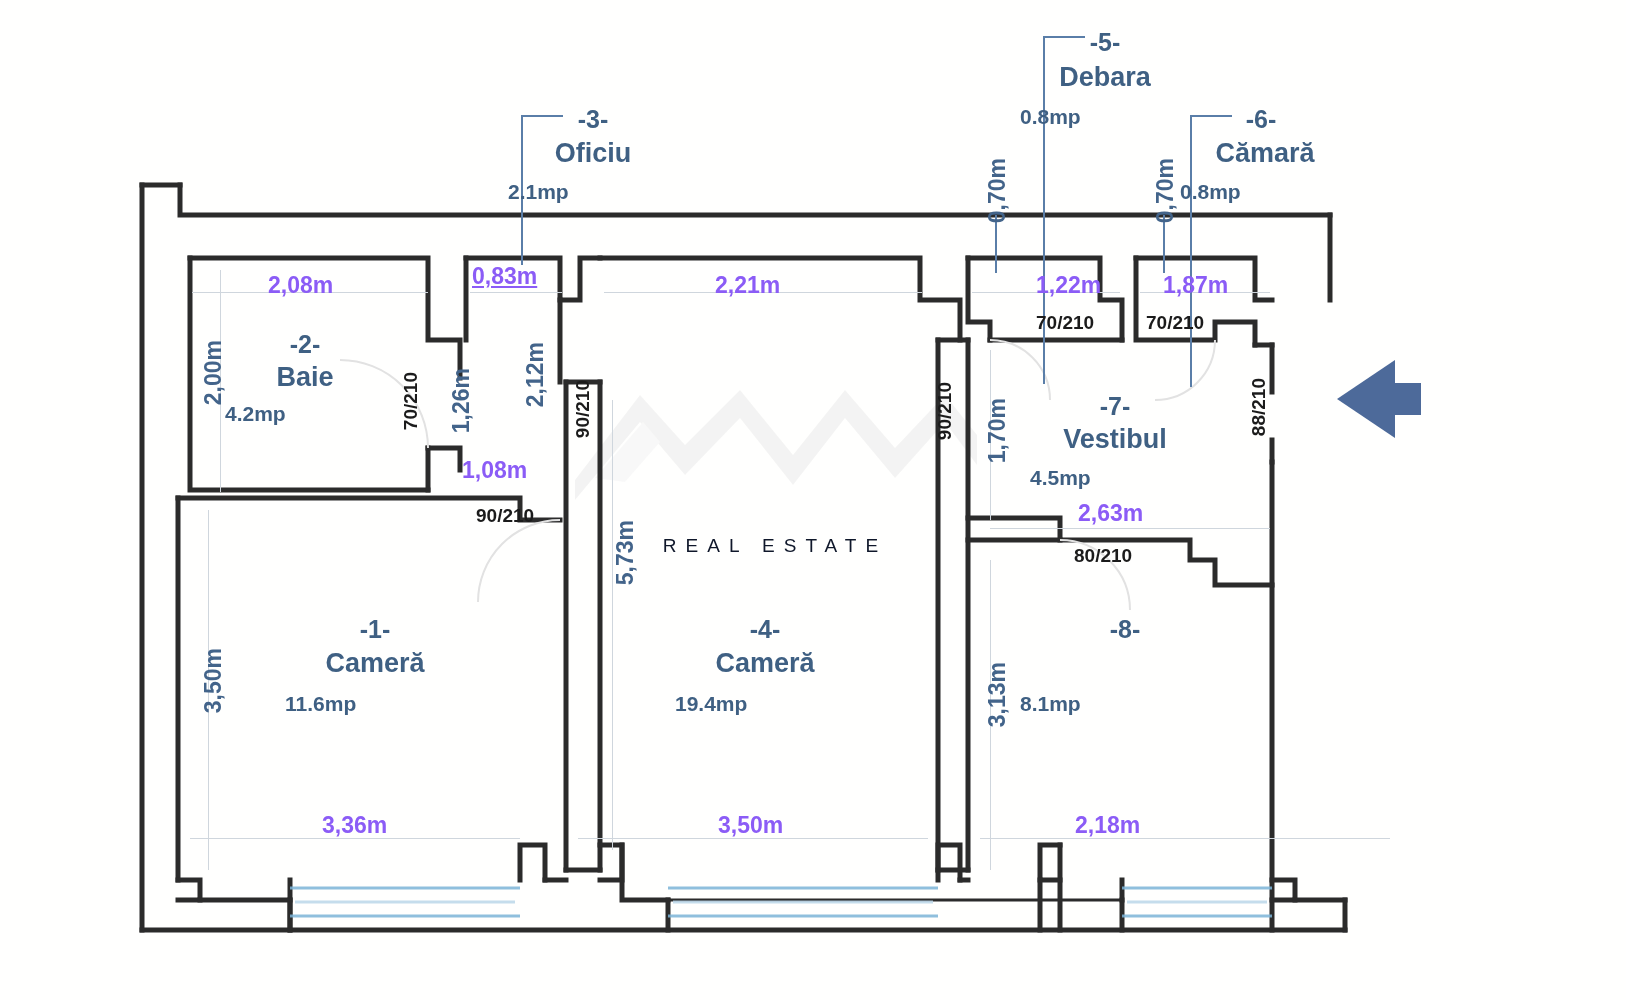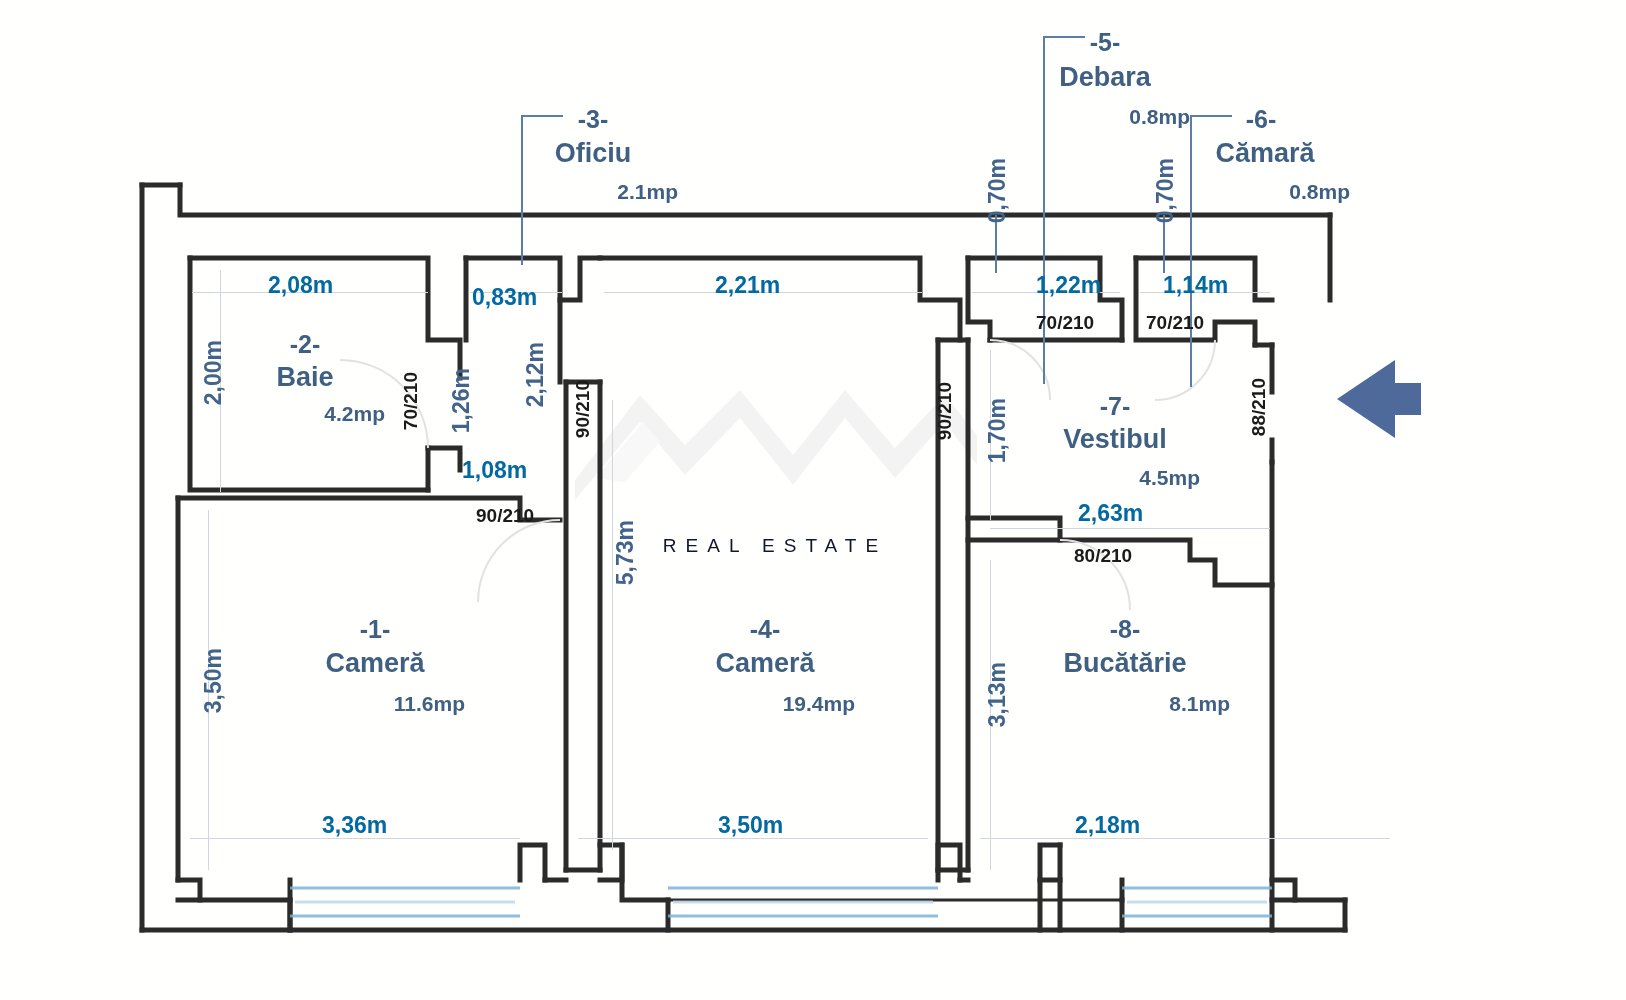--- a/index.html
+++ b/index.html
@@ -20,22 +20,22 @@
     font-size:34px;letter-spacing:7px;color:#f0e4e4;font-weight:400;
   }
   #wm-text2{
     left:565px;top:535px;width:420px;text-align:center;
     font-size:19px;letter-spacing:9px;color:#0f172a;font-weight:400;
   }
   
   .lbl{position:absolute;color:#3f6083;font-weight:bold;white-space:nowrap;}
   .rm-num{font-size:25px;text-align:center;}
   .rm-name{font-size:27px;text-align:center;}
-  .rm-area{font-size:21px;text-align:right;}
-  .dim{font-size:23px;color:#0369a1;font-weight:bold;white-space:nowrap;position:absolute;}
+  .rm-area{font-size:21px;text-align:left;}
+  .dim{font-size:23px;color:#8b5cf6;font-weight:bold;white-space:nowrap;position:absolute;}
   .dimv{font-size:23px;color:#43648a;font-weight:bold;white-space:nowrap;position:absolute;
         writing-mode:vertical-rl;transform:rotate(180deg);}
   .door{font-size:19px;color:#1b1b1b;font-weight:bold;white-space:nowrap;position:absolute;
         font-family:"Liberation Sans", sans-serif;}
   .doorv{font-size:19px;color:#1b1b1b;font-weight:bold;white-space:nowrap;position:absolute;
         writing-mode:vertical-rl;transform:rotate(180deg);}
   .callout{position:absolute;background:#5a7ea8;}
   .cv{width:2px;}
   .ch{height:2px;}
   
@@ -212,28 +212,27 @@
 
   <div class="lbl rm-num" style="left:295px;top:615px;width:160px;">-1-</div>
   <div class="lbl rm-name" style="left:285px;top:648px;width:180px;">Cameră</div>
   <div class="lbl rm-area" style="left:285px;top:692px;width:180px;">11.6mp</div>
 
   <div class="lbl rm-num" style="left:685px;top:615px;width:160px;">-4-</div>
   <div class="lbl rm-name" style="left:675px;top:648px;width:180px;">Cameră</div>
   <div class="lbl rm-area" style="left:675px;top:692px;width:180px;">19.4mp</div>
 
   <div class="lbl rm-num" style="left:1040px;top:615px;width:170px;">-8-</div>
-  <div class="lbl rm-name" style="left:1020px;top:648px;width:210px;">Bucătărie</div>
   <div class="lbl rm-area" style="left:1020px;top:692px;width:210px;">8.1mp</div>
 
   <div class="dim" style="left:268px;top:272px;">2,08m</div>
-  <div class="dim" style="left:472px;top:284px;">0,83m</div>
+  <div class="dim" style="left:472px;top:263px;text-decoration:underline;">0,83m</div>
   <div class="dim" style="left:715px;top:272px;">2,21m</div>
   <div class="dim" style="left:998px;top:272px;margin-left:38px;">1,22m</div>
-  <div class="dim" style="left:1163px;top:272px;">1,14m</div>
+  <div class="dim" style="left:1163px;top:272px;">1,87m</div>
 
   <div class="dim" style="left:322px;top:812px;">3,36m</div>
   <div class="dim" style="left:718px;top:812px;">3,50m</div>
   <div class="dim" style="left:1075px;top:812px;">2,18m</div>
 
   <div class="dimv" style="left:200px;top:340px;">2,00m</div>
   <div class="dimv" style="left:448px;top:368px;">1,26m</div>
   <div class="dimv" style="left:522px;top:342px;">2,12m</div>
   <div class="dimv" style="left:612px;top:520px;">5,73m</div>
   <div class="dimv" style="left:200px;top:648px;">3,50m</div>

